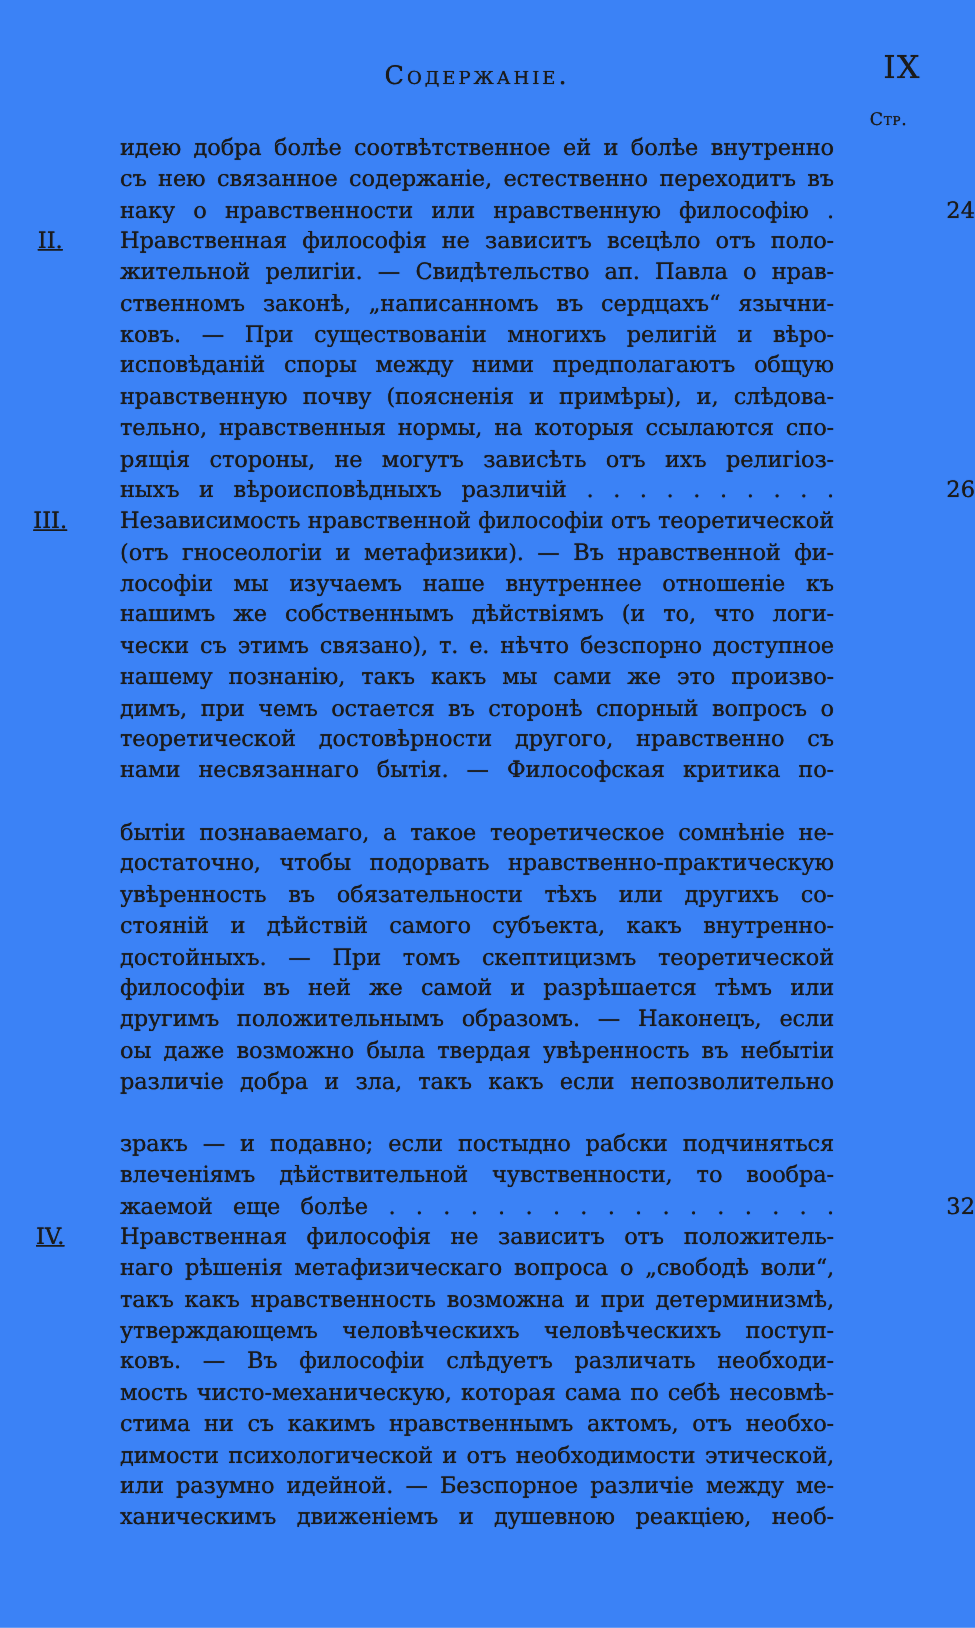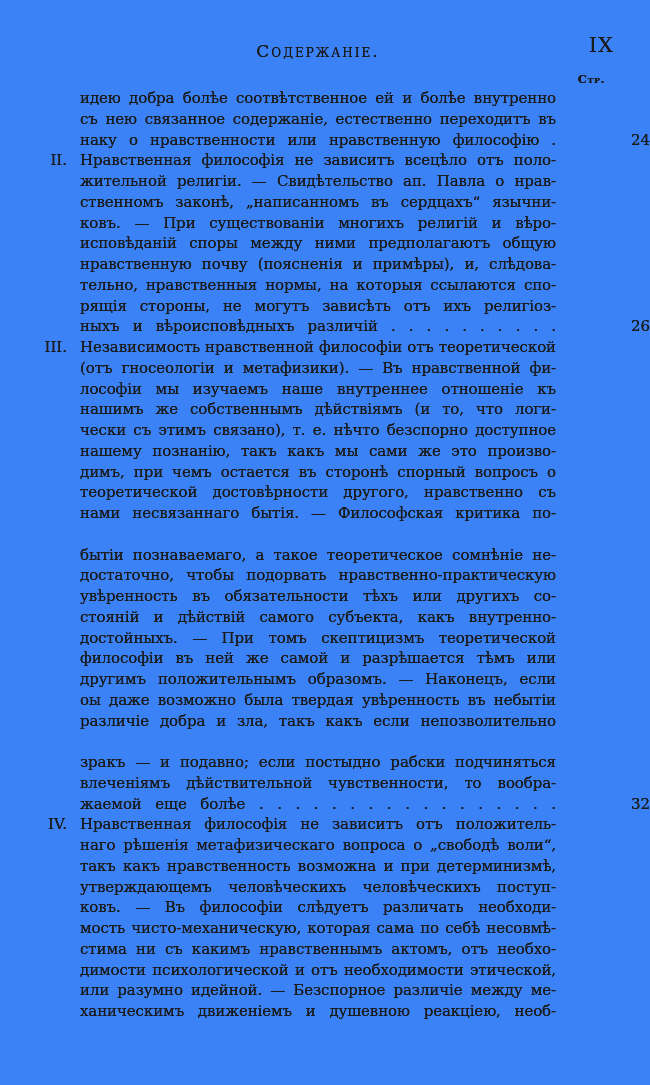--- a/index.html
+++ b/index.html
@@ -28,36 +28,36 @@
     font-size: 21px;
     letter-spacing: 1px;
     text-align: right;
   }
   .str-label {
     position: absolute;
     top: 72px; right: 45px;
     font-size: 11.5px;
     font-variant: small-caps;
     letter-spacing: 0.5px;
-    font-weight: bold;
   }
   .toc-body {
     position: absolute;
     top: 88px; left: 0; right: 0;
   }
   .row {
     display: flex;
     height: 20.75px;
     line-height: 20.75px;
     font-size: 15px;
   }
   .num {
     flex: none;
     width: 67px;
-    text-align: right;
+    text-align: center;
+    text-decoration: underline;
   }
   .txt {
     flex: none;
     width: 476px;
     margin-left: 13px;
     text-align: justify;
     text-align-last: justify;
     letter-spacing: -0.1px;
     white-space: normal;
   }

